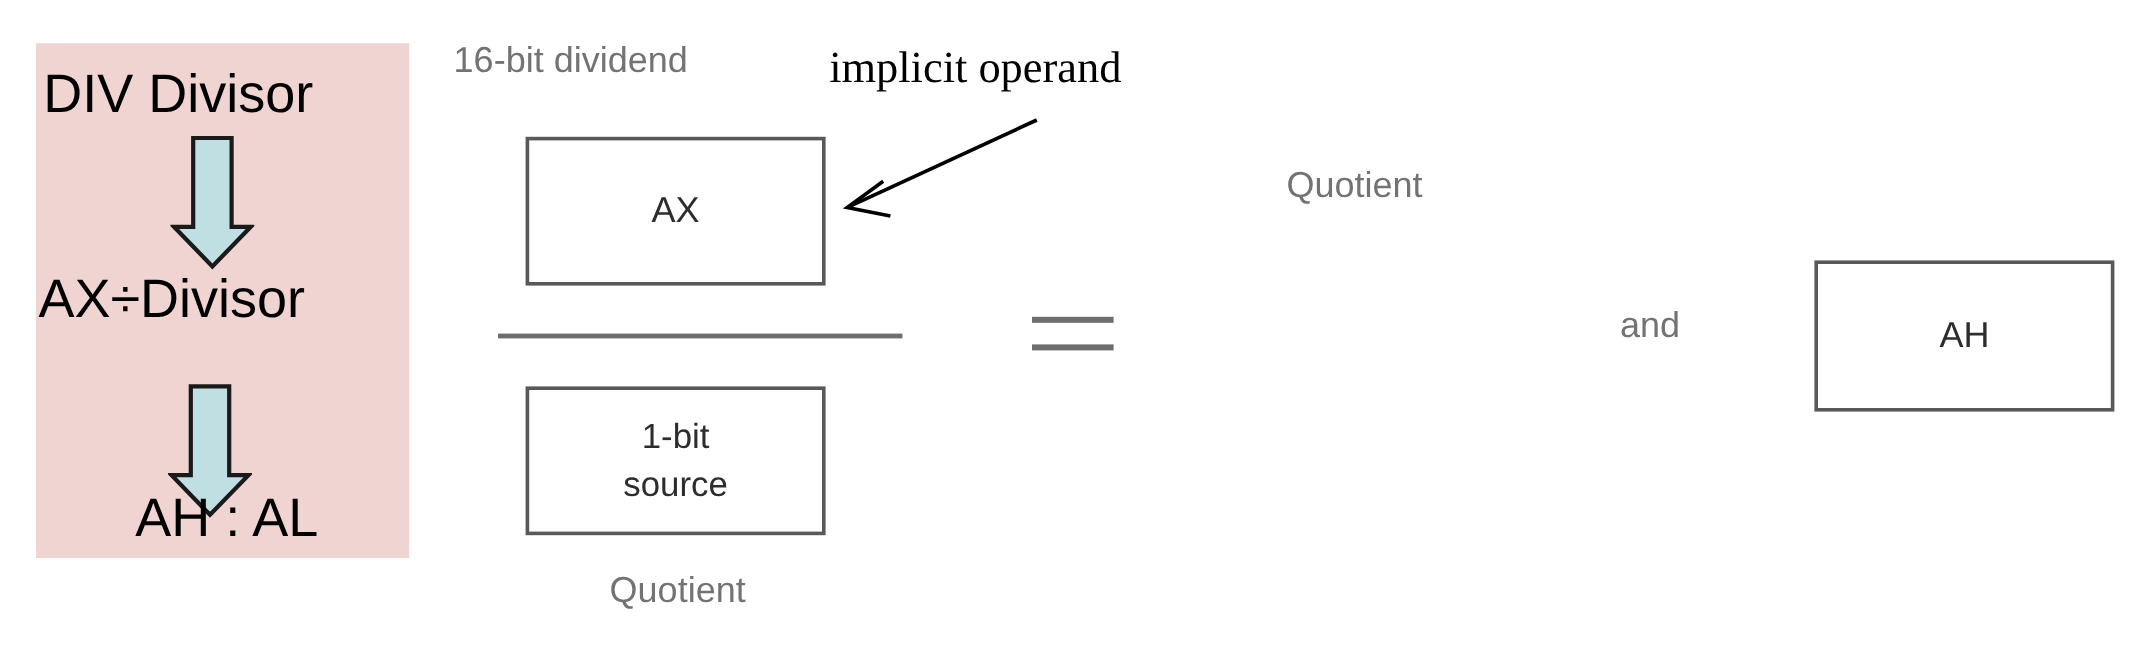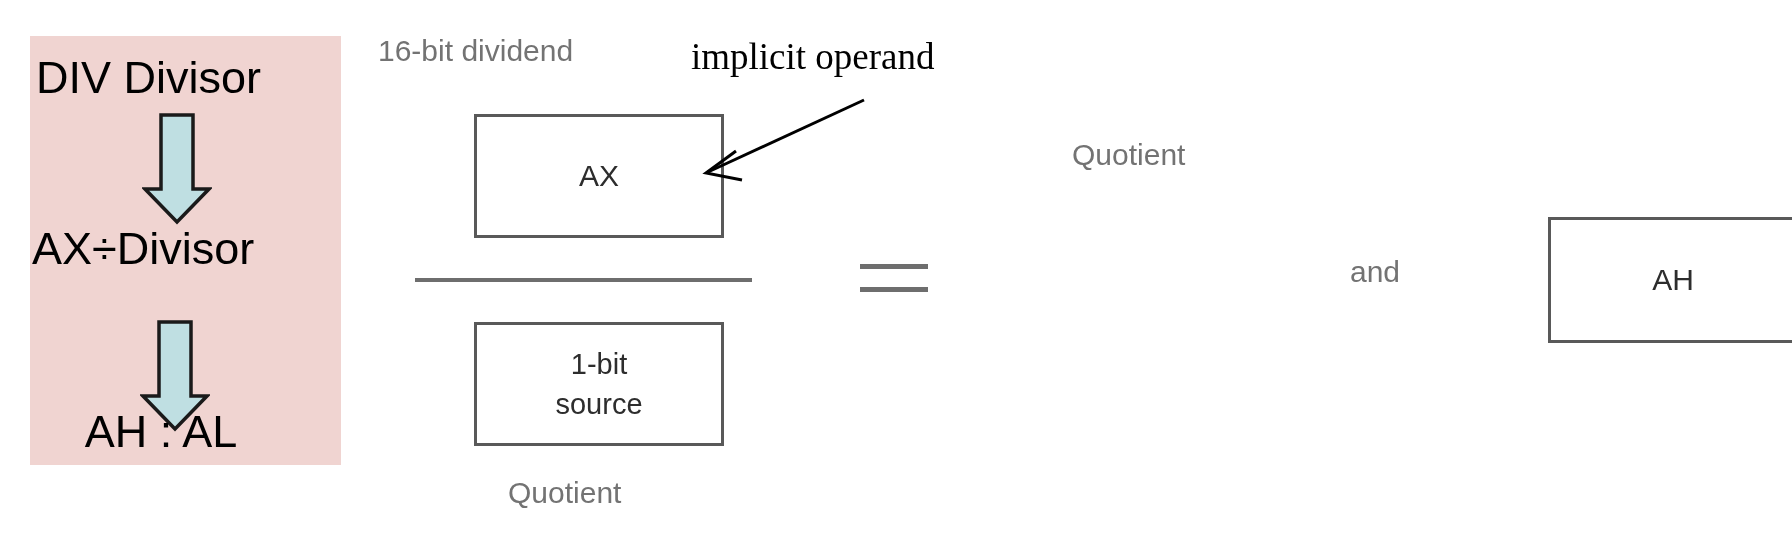--- a/index.html
+++ b/index.html
@@ -41,21 +41,21 @@
     text-align: center;
     color: #000000;
     font-family: "Liberation Sans", sans-serif;
     font-size: 45px;
     line-height: 48px;
     letter-spacing: 0px;
     white-space: nowrap;
   }
   .panel-line-1 { top: 18px; text-align: left; padding-left: 6px; box-sizing: border-box; }
   .panel-line-2 { top: 189px; text-align: left; padding-left: 2px; box-sizing: border-box; }
-  .panel-line-3 { top: 372px; }
+  .panel-line-3 { top: 372px; padding-left: 28px; }
 
   .down-arrow {
     position: absolute;
     width: 70px;
     height: 112px;
   }
   .down-arrow-1 { left: 112px; top: 77px; }
   .down-arrow-2 { left: 110px; top: 284px; }
 
   
@@ -65,21 +65,20 @@
     border: 3px solid #595959;
     background: #ffffff;
     color: #2d2d2d;
     font-family: "Liberation Sans", sans-serif;
     font-size: 30px;
     display: flex;
     align-items: center;
     justify-content: center;
     text-align: center;
     line-height: 40px;
-    margin-left: 36px;
   }
 
   .box-ax      { left: 438px; top: 114px;  width: 250px; height: 124px; }
   .box-source  { left: 438px; top: 322px;  width: 250px; height: 124px; font-size: 29px; }
   .box-al      { left: 1017px; top: 217px; width: 250px; height: 116px; }
   .box-ah      { left: 1512px; top: 217px; width: 250px; height: 126px; }
 
   .diagram-label {
     position: absolute;
     color: #737373;

